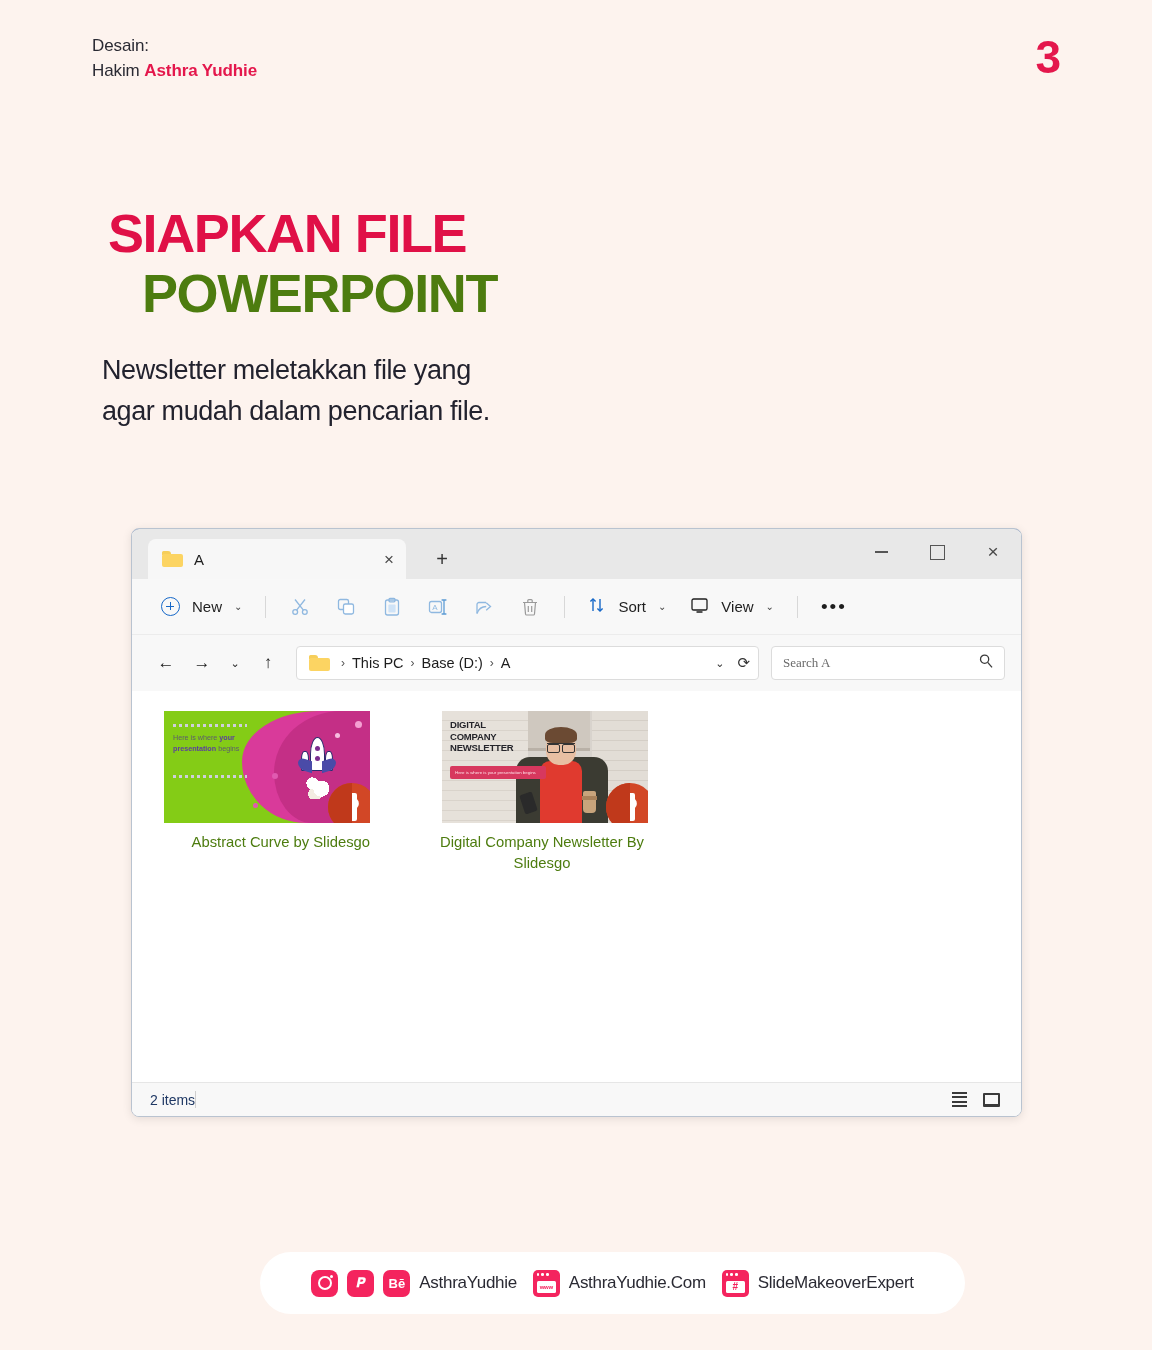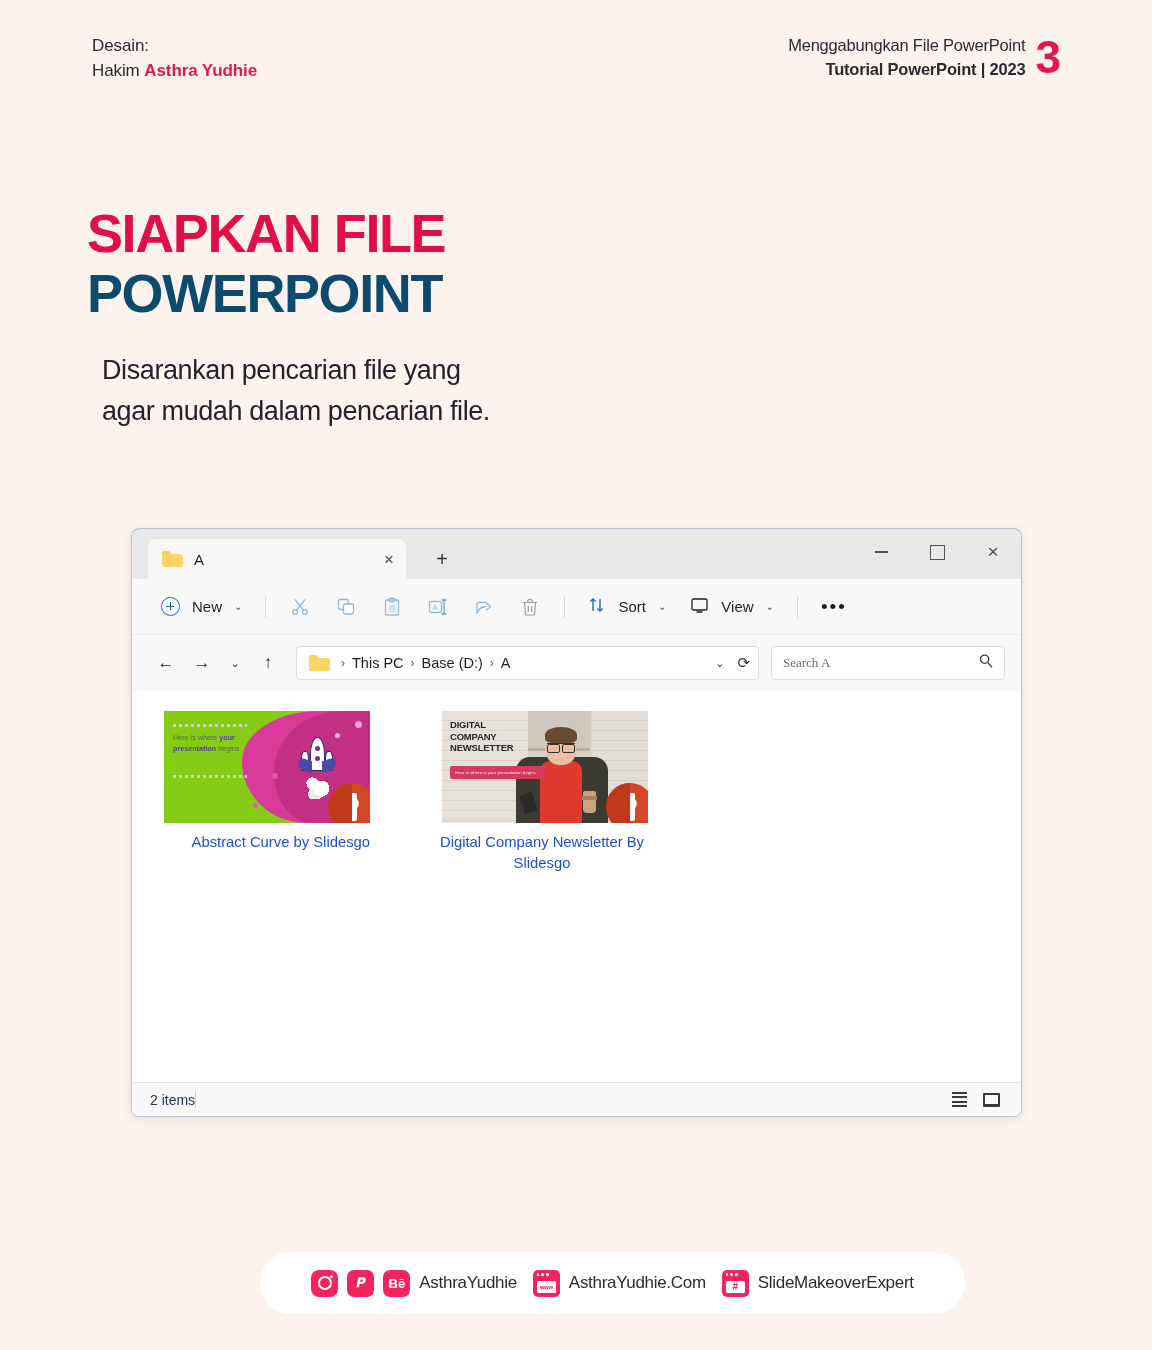--- a/index.html
+++ b/index.html
@@ -24,26 +24,26 @@
   }
   .hdr-right .lines { font-size: 16.5px; line-height: 1.45; color: #2a2a33; letter-spacing: -0.2px; }
   .hdr-right .l2 { font-weight: bold; }
   .hdr-num {
     font-size: 46px; font-weight: bold; color: #e4174c;
     line-height: 0.95; margin-top: 2px; letter-spacing: -1px;
   }
 
   
   .title {
-    position: absolute; left: 87px; top: 203px;
+    position: absolute; left: 108px; top: 203px;
     font-size: 54px; font-weight: bold; line-height: 1.12;
     letter-spacing: -1.4px;
   }
   .title .ln1 { color: #e01047; display: block; }
-  .title .ln2 { color: #0c4a6e; display: block; }
+  .title .ln2 { color: #4d7c0f; display: block; margin-left: 34px; }
 
   .subtitle {
     position: absolute; left: 102px; top: 350px;
     font-size: 27px; line-height: 1.5; color: #22222e;
     letter-spacing: -0.4px;
   }
 
   
   .explorer {
     position: absolute; left: 131px; top: 528px;
@@ -159,21 +159,21 @@
   .content {
     flex: 1; background: #fff; position: relative; padding: 14px 20px 0 20px;
     display: flex; flex-wrap: wrap; align-content: flex-start; gap: 0;
   }
   .fileitem {
     width: 222px; padding: 6px 4px 0 4px; display: flex; flex-direction: column;
     align-items: flex-end; margin-right: 56px;
   }
   .thumb { width: 206px; height: 112px; position: relative; overflow: hidden; }
   .fname {
-    margin-top: 9px; font-size: 14.8px; color: #1d4ed8; text-align: center;
+    margin-top: 9px; font-size: 14.8px; color: #4d7c0f; text-align: center;
     line-height: 1.45; max-width: 212px;
   }
   .pbadge {
     position: absolute; right: -6px; bottom: -8px; width: 48px; height: 48px;
     border-radius: 50%; background: #d24726; overflow: hidden;
   }
   .pbadge:after {
     content: ""; position: absolute; left: 0; top: 0; width: 24px; height: 48px;
     background: #c0391b;
   }
@@ -349,33 +349,29 @@
 </style>
 </head>
 <body>
 
 <div class="hdr-left">
   <div>Desain:</div>
   <div><span>Hakim </span><span class="name">Asthra Yudhie</span></div>
 </div>
 
 <div class="hdr-right">
-  <div class="lines">
-    <div class="l1">Menggabungkan File PowerPoint</div>
-    <div class="l2">Tutorial PowerPoint | 2023</div>
-  </div>
   <div class="hdr-num">3</div>
 </div>
 
 <div class="title">
   <span class="ln1">SIAPKAN FILE</span>
   <span class="ln2">POWERPOINT</span>
 </div>
 <div class="subtitle">
-  <div>Disarankan pencarian file yang</div>
+  <div>Newsletter meletakkan file yang</div>
   <div>agar mudah dalam pencarian file.</div>
 </div>
 
 <div class="explorer">
   <div class="win-accent"></div>
 
   <div class="titlebar">
     <div class="tab">
       <span class="folder-ico"></span>
       <span class="tab-label">A</span>

